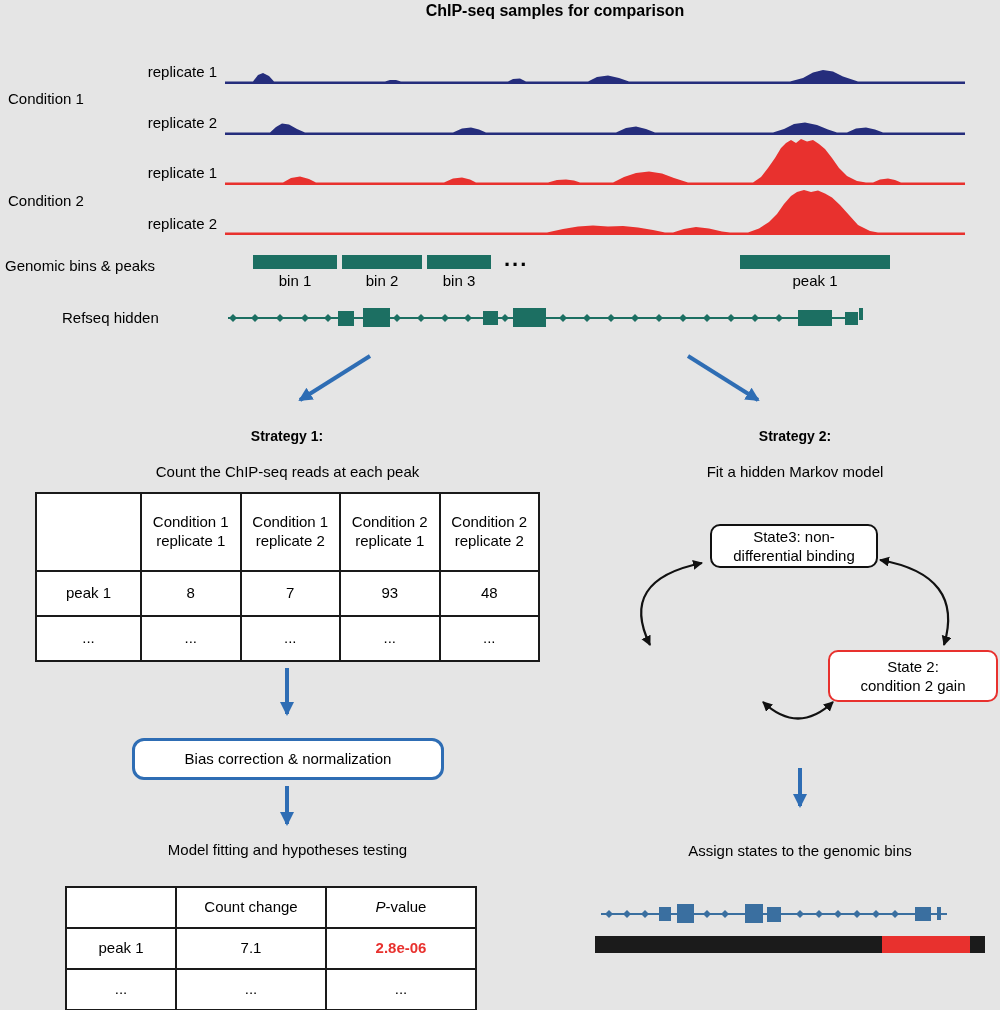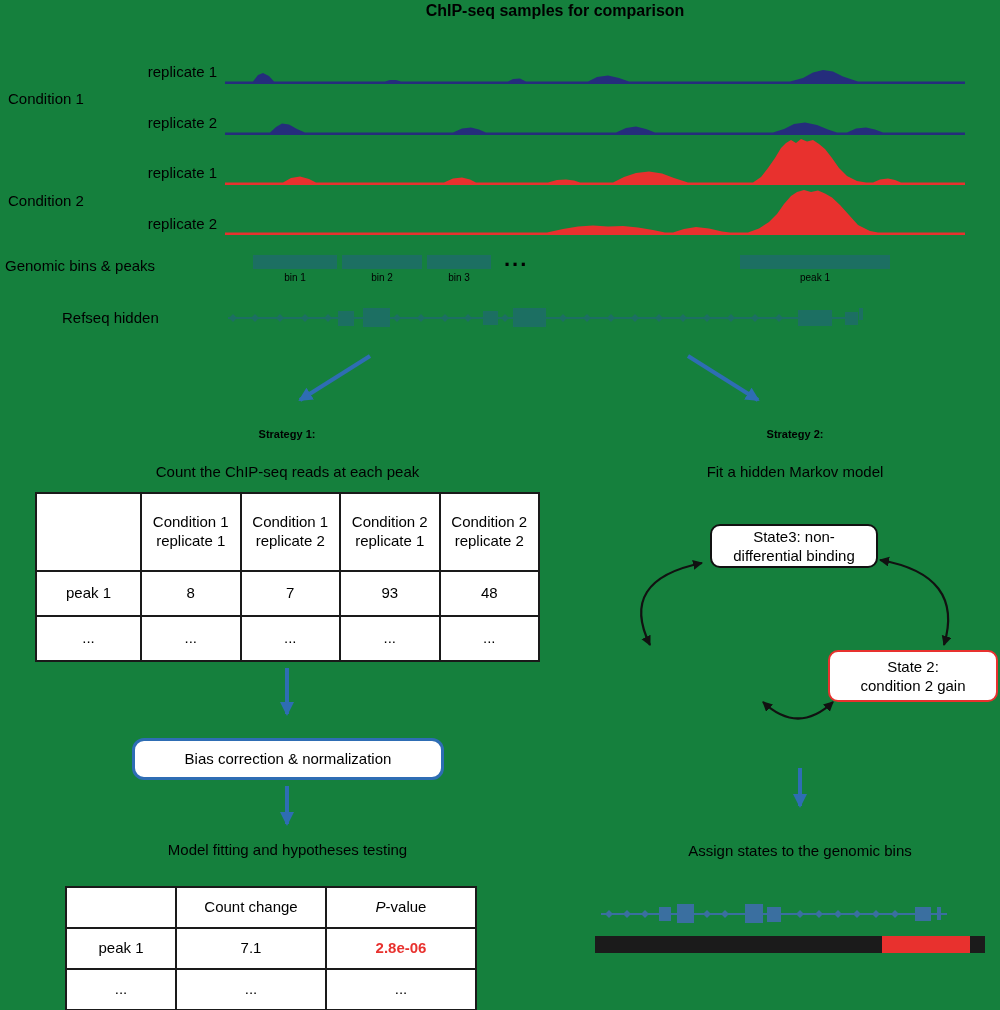--- a/index.html
+++ b/index.html
@@ -1,29 +1,29 @@
 <!DOCTYPE html>
 <html style="--condition1: #252d7c; --condition2: #e8312e; --teal: #1c6f62; --accent-blue: #2e6db4; --gene-track-blue: #3a6fa0; --pvalue-red: #e8312e; --bar-black: #1b1b1b;"><head>
 <meta charset="utf-8">
 <style>
   * { margin:0; padding:0; box-sizing:border-box; }
   body { font-family:"Liberation Sans","DejaVu Sans",sans-serif; background:#fff; color:#000; }
-  .canvas { position:relative; width:1000px; height:1010px; background:#15803d; overflow:hidden; }
+  .canvas { position:relative; width:1000px; height:1010px; background:#e5e5e5; overflow:hidden; }
   .abs { position:absolute; }
   .title { position:absolute; left:110px; top:2px; width:890px; text-align:center; font-size:16px; font-weight:bold; }
   .lbl { position:absolute; font-size:15px; }
   .rep { left:105px; width:112px; text-align:right; }
   .cond { left:8px; }
   .track { position:absolute; left:225px; width:740px; height:50px; }
   .f-c1 { fill:var(--condition1,#252d7c); }
   .f-c2 { fill:var(--condition2,#e8312e); }
   .bin-block { position:absolute; top:255px; height:14px; background:var(--teal,#1c6f62); }
-  .bin-label { position:absolute; top:272px; text-align:center; font-size:10px; }
+  .bin-label { position:absolute; top:272px; text-align:center; font-size:15px; }
   .bins-ellipsis { position:absolute; left:504px; top:246px; font-size:22px; font-weight:bold; letter-spacing:2px; }
-  .heading { position:absolute; font-size:11px; font-weight:bold; text-align:center; }
+  .heading { position:absolute; font-size:14px; font-weight:bold; text-align:center; }
   .subtext { position:absolute; font-size:15px; text-align:center; }
   table { border-collapse:collapse; table-layout:fixed; position:absolute; background:#fff; }
   td { border:2px solid #1a1a1a; text-align:center; vertical-align:middle; font-size:15px; white-space:pre-line; line-height:1.25; }
   .counts-table { left:35px; top:492px; width:505px; }
   .counts-table td { height:45px; }
   .counts-table tr:first-child td { height:78px; }
   .results-table { left:65px; top:886px; width:410px; }
   .results-table td { height:41px; }
   .round-box { position:absolute; border-radius:10px; background:#fff; display:flex; align-items:center; justify-content:center; text-align:center; font-size:15px; white-space:pre-line; line-height:1.3; }
   .bias-box { left:132px; top:738px; width:312px; height:42px; border:3px solid var(--accent-blue,#2e6db4); border-radius:12px; }

